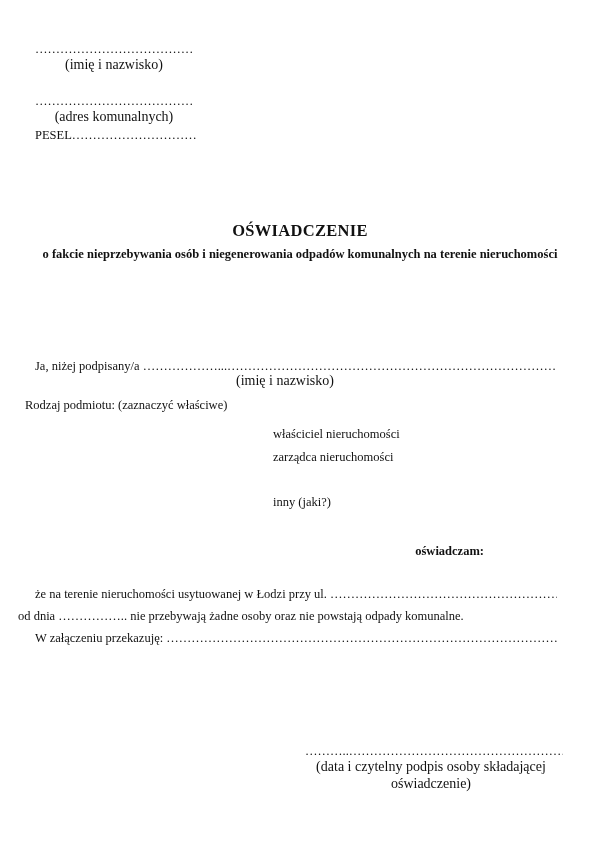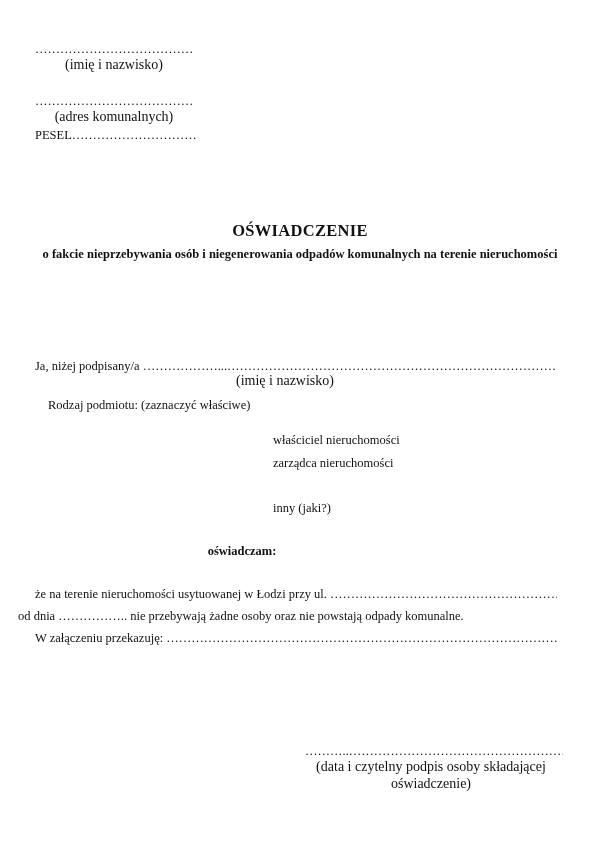--- a/index.html
+++ b/index.html
@@ -28,25 +28,25 @@
     letter-spacing: 0.3px;
   }
   .doc-subtitle {
     left: 0; width: 600px;
     text-align: center;
     font-size: 12.5px;
     font-weight: bold;
   }
   .statement-heading {
     left: 0; width: 484px;
-    text-align: center;
+    text-align: right;
     font-size: 12.5px;
     font-weight: bold;
   }
-  .option { font-size: 12.5px; margin-top: 6px; }
+  .option { font-size: 12.5px; }
 </style>
 </head>
 <body>
 
 <div class="page">
 
   <div class="abs body-text dotline" style="left:35px; top:42px; width:158px;">………………………………………………..</div>
   <div class="abs caption" style="left:35px; top:57px; width:158px;">(imię i nazwisko)</div>
 
   <div class="abs body-text dotline" style="left:35px; top:94px; width:158px;">………………………………………………..</div>
@@ -57,21 +57,21 @@
   </div>
 
   <div class="abs doc-title" style="top:221px;">OŚWIADCZENIE</div>
   <div class="abs doc-subtitle" style="top:247px;">o fakcie nieprzebywania osób i niegenerowania odpadów komunalnych na terenie nieruchomości</div>
 
   <div class="abs body-text dotline" style="left:35px; top:359px; width:522px;">
     <span>Ja, niżej podpisany/a </span><span>………………...…………………………………………………………………………………</span>
   </div>
   <div class="abs caption" style="left:210px; top:373px; width:150px;">(imię i nazwisko)</div>
 
-  <div class="abs body-text" style="left:48px; top:398px;">Rodzaj podmiotu: (zaznaczyć właściwe)</div>
+  <div class="abs body-text" style="left:25px; top:398px;">Rodzaj podmiotu: (zaznaczyć właściwe)</div>
 
   <div class="abs option" style="left:273px; top:427px;">właściciel nieruchomości</div>
   <div class="abs option" style="left:273px; top:450px;">zarządca nieruchomości</div>
   <div class="abs option" style="left:273px; top:495px;text-align:right;">inny (jaki?)</div>
 
   <div class="abs statement-heading" style="top:544px;">oświadczam:</div>
 
   <div class="abs body-text dotline" style="left:35px; top:587px; width:522px;">
     <span>że na terenie nieruchomości usytuowanej w Łodzi przy ul. </span><span>………………………………………………………………</span>
   </div>

